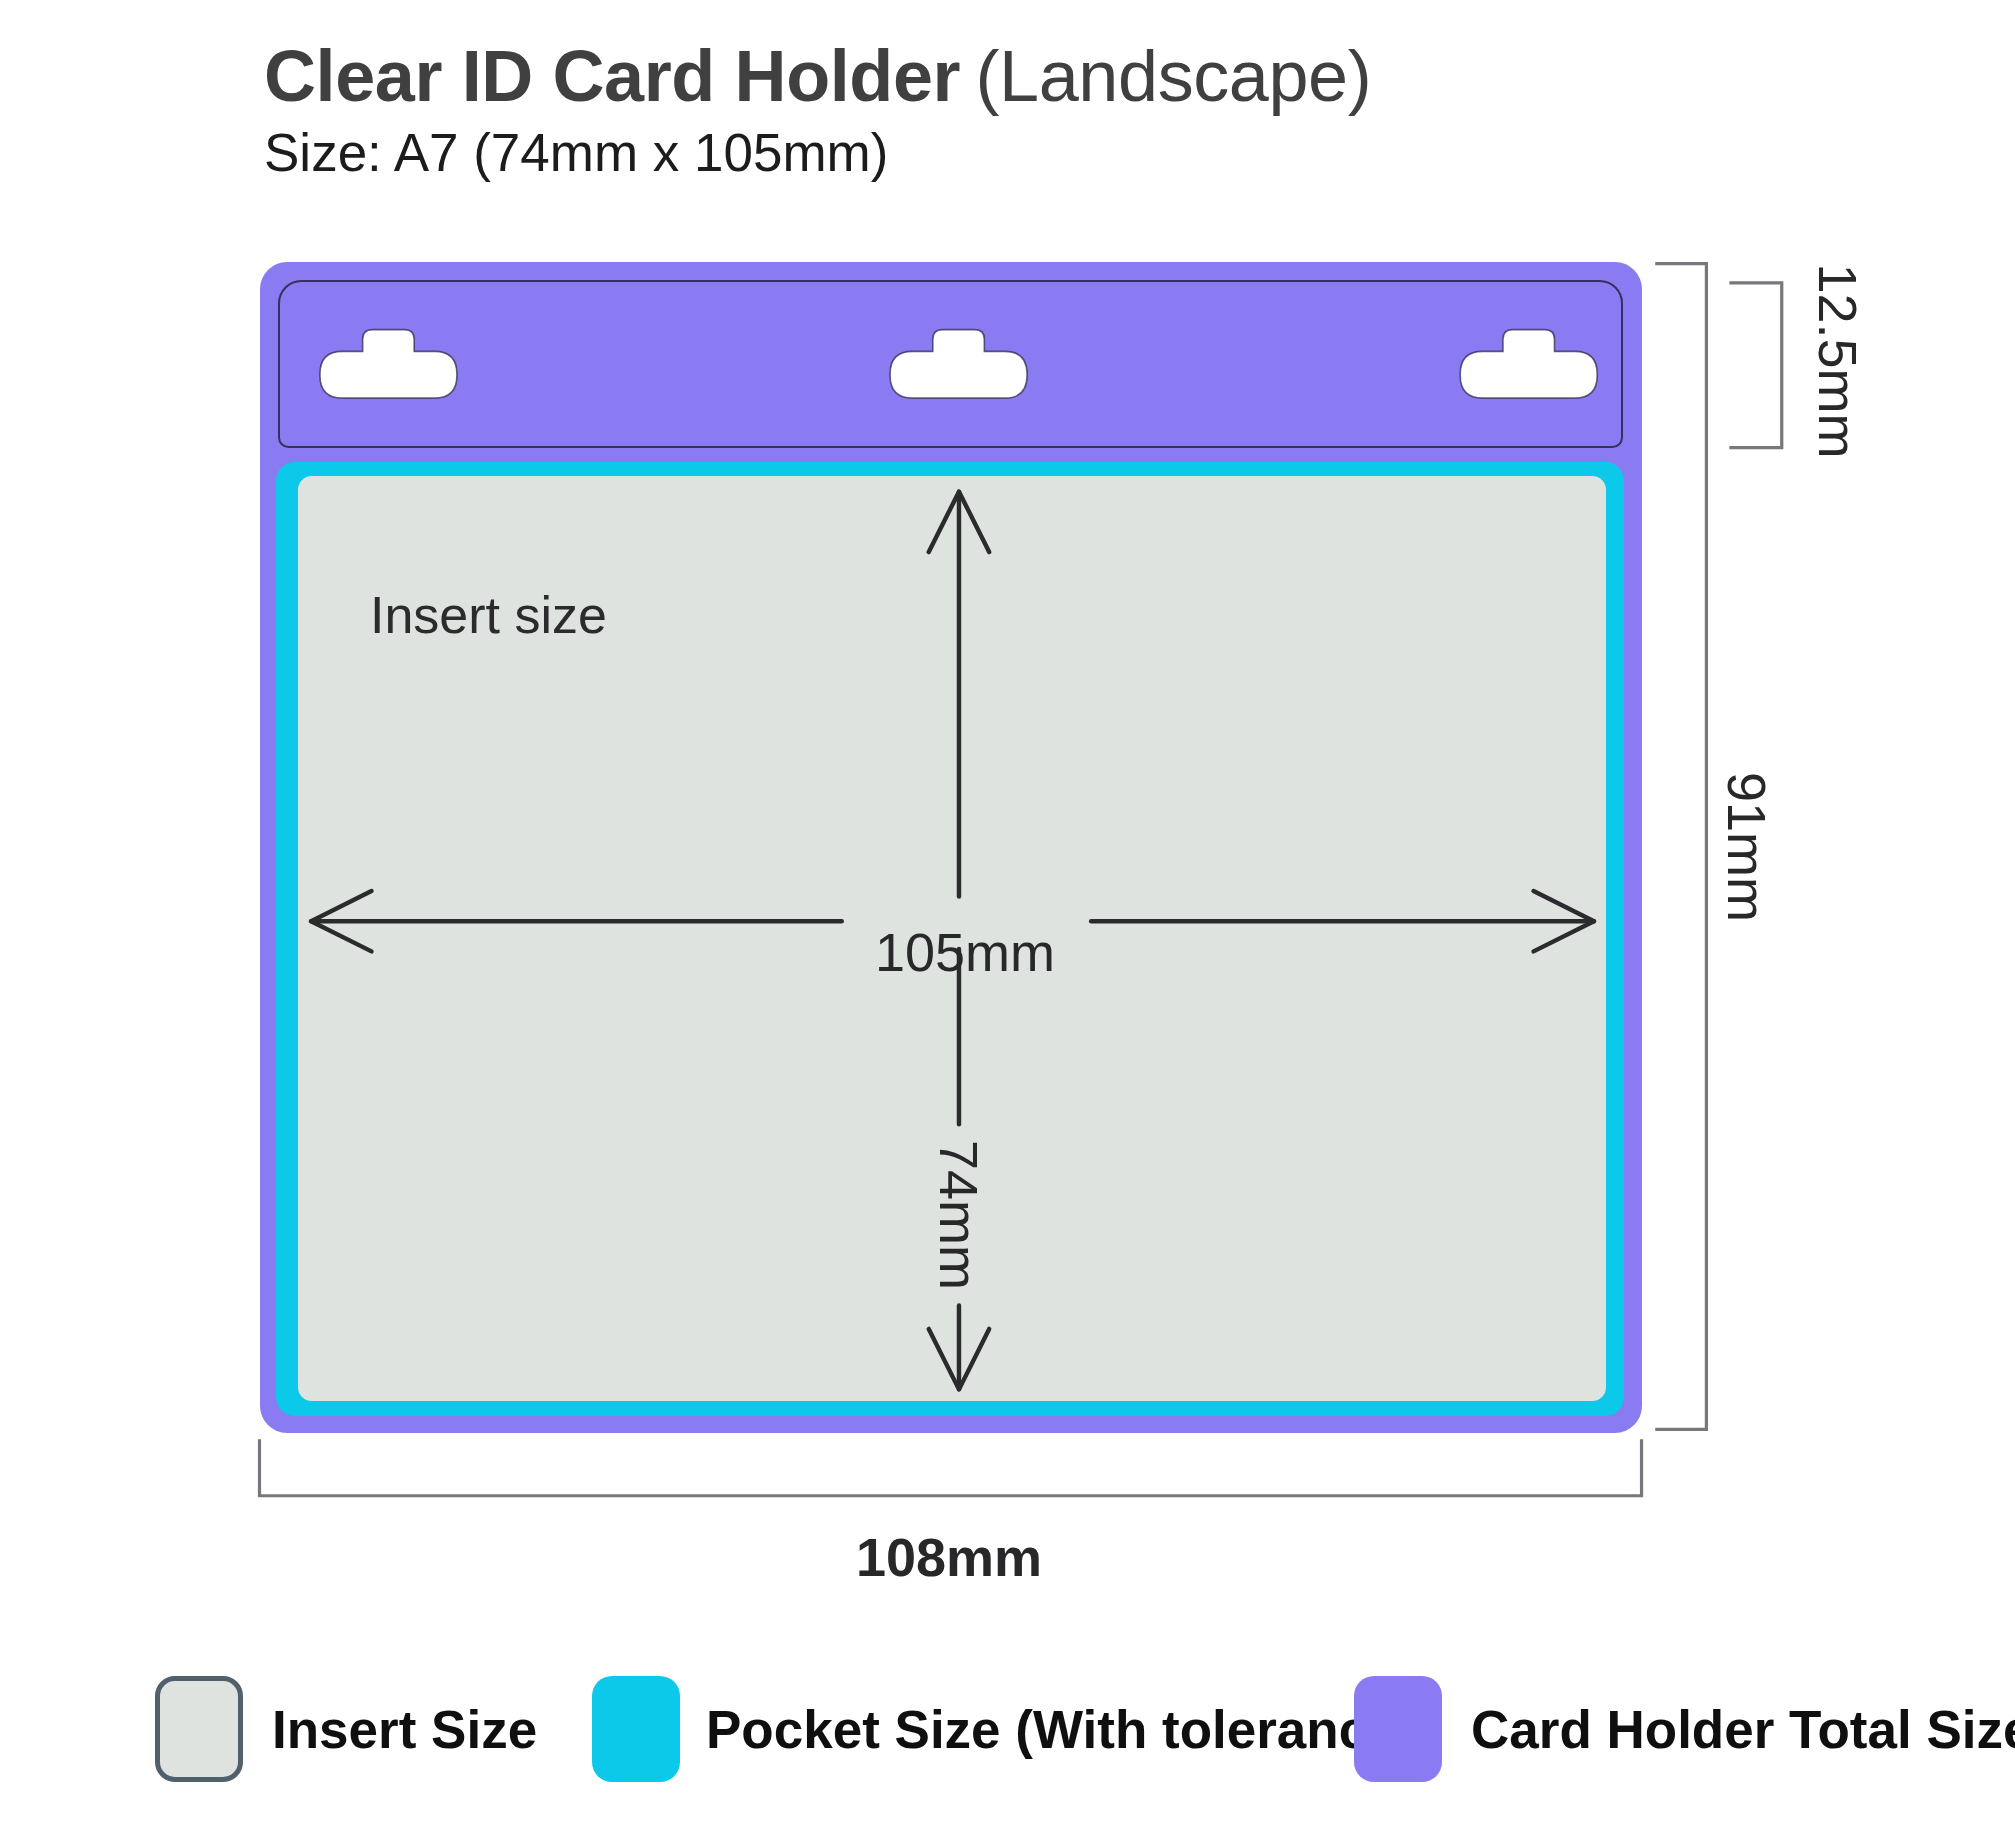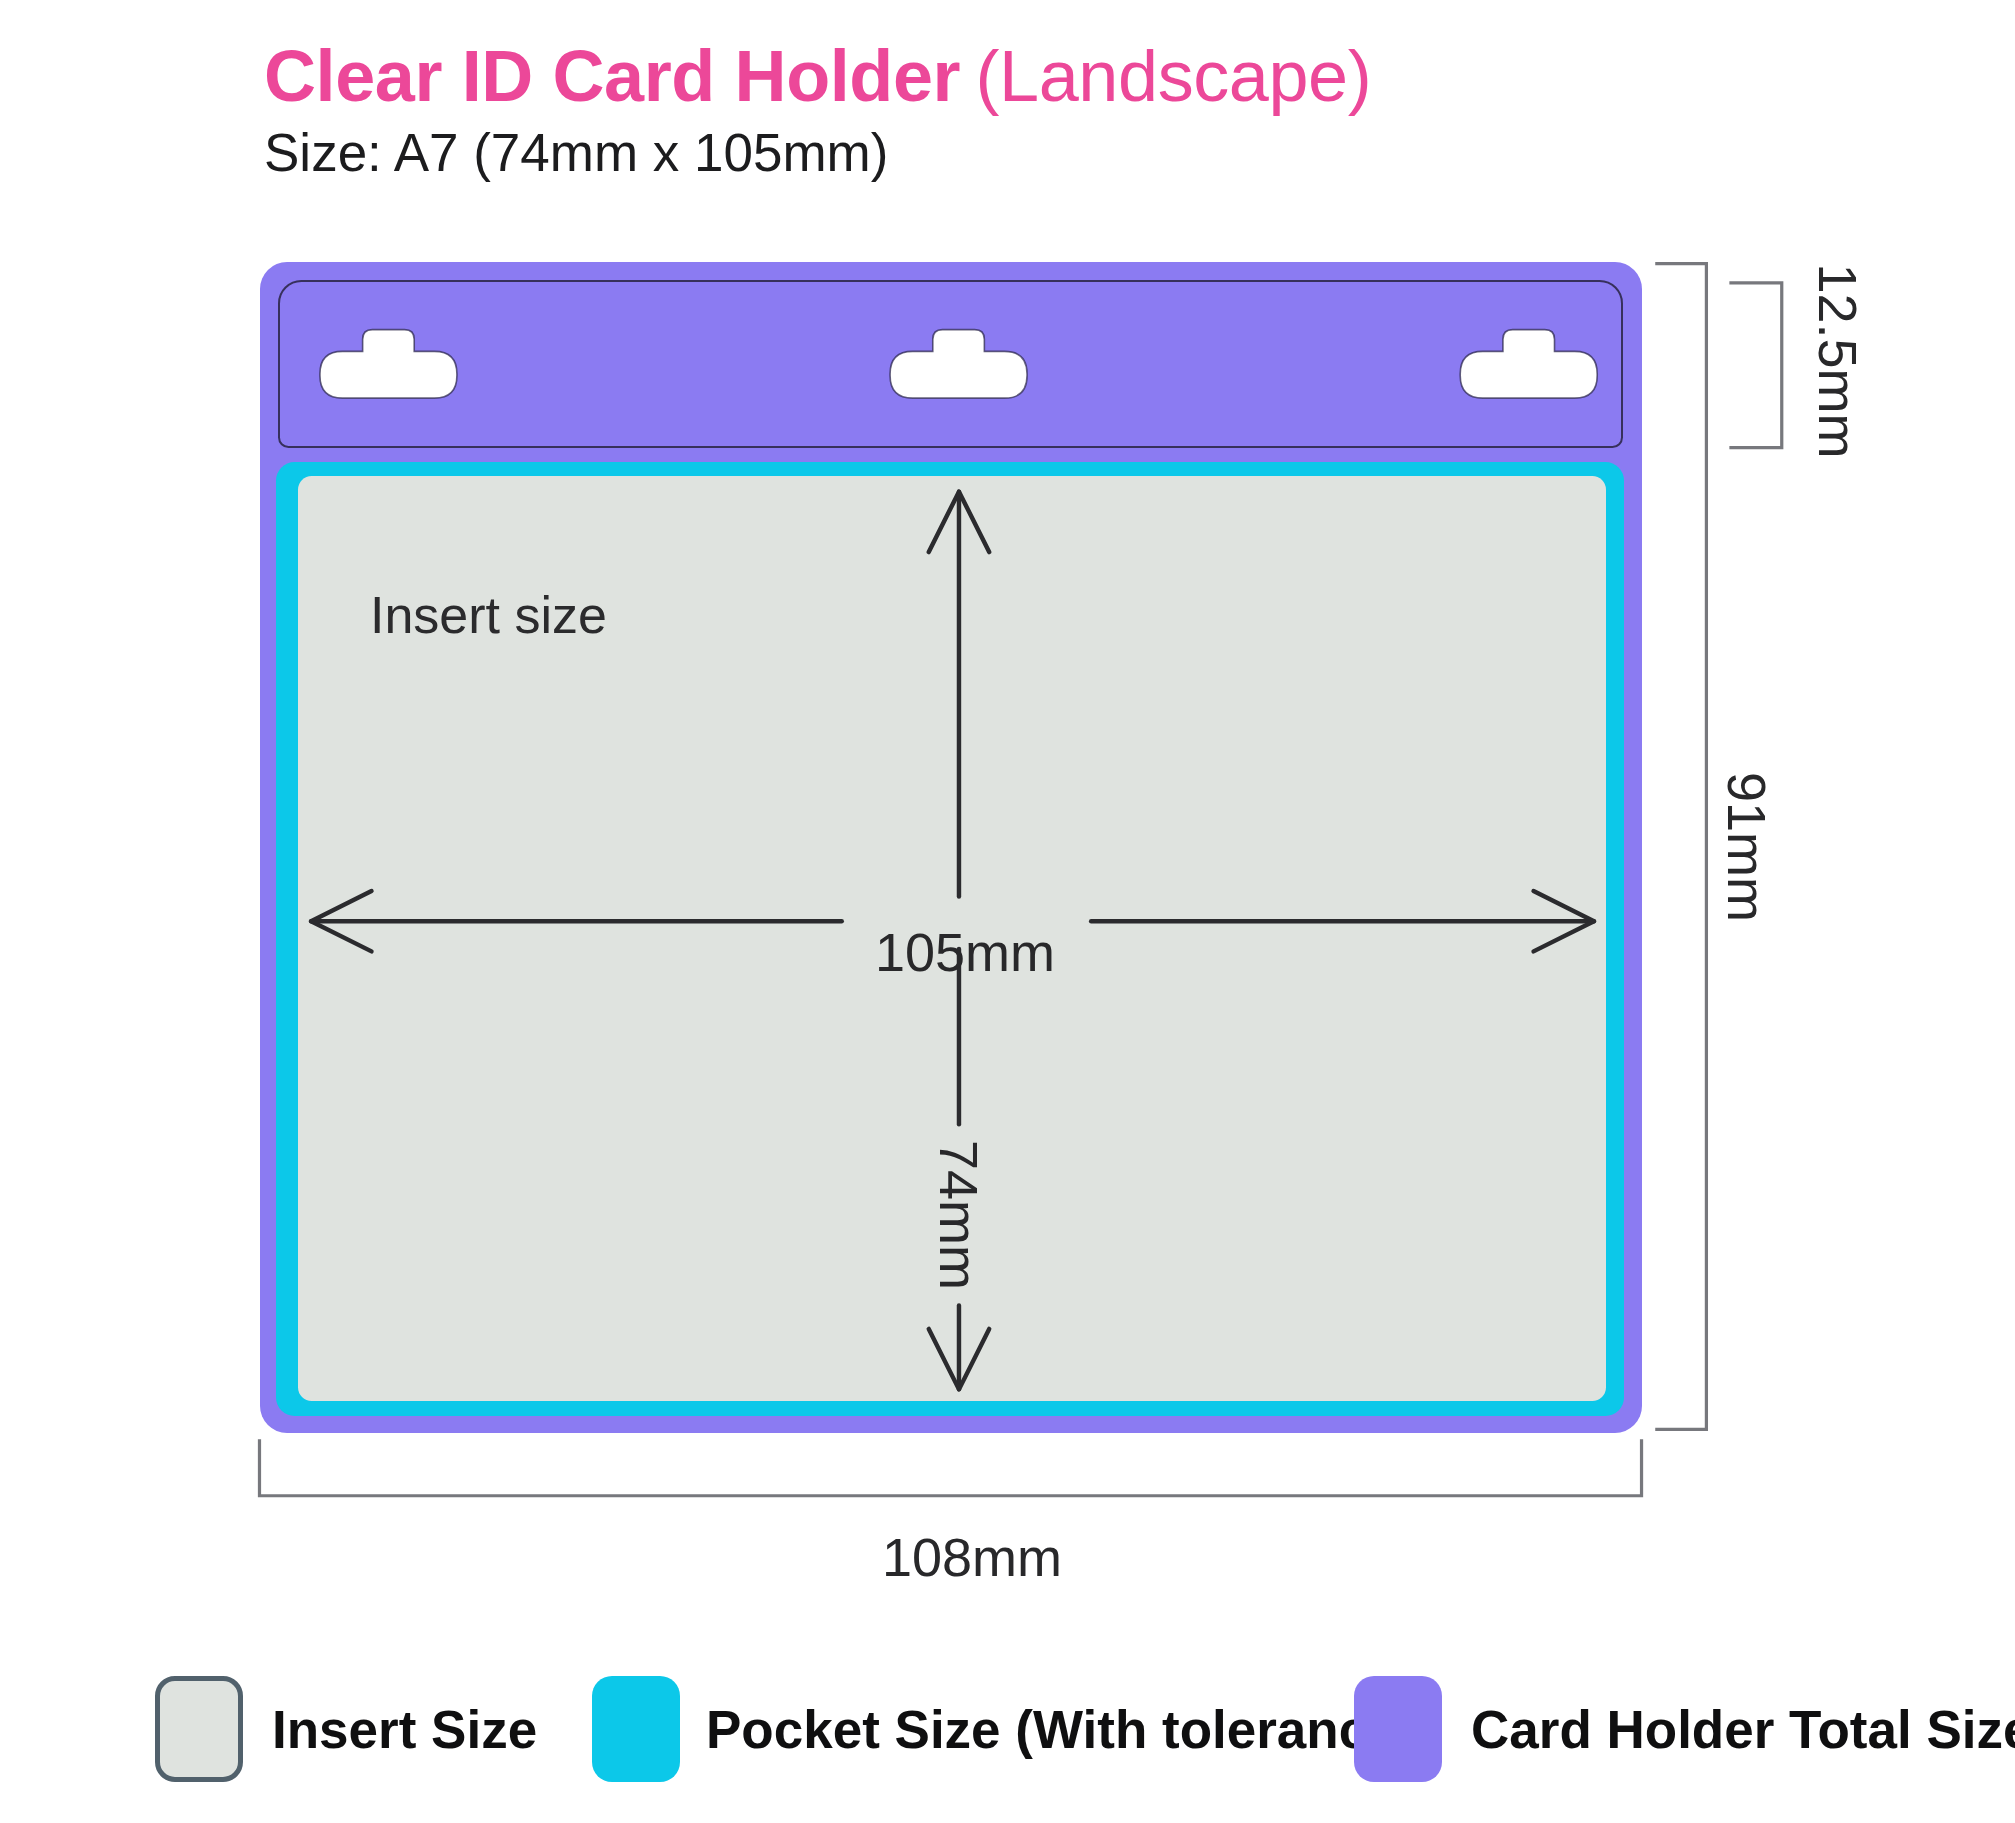--- a/index.html
+++ b/index.html
@@ -2,21 +2,21 @@
 <html style="font-size:6.4px"><head>
 <meta charset="utf-8">
 <style>
   html,body{margin:0;padding:0;background:#ffffff;}
   #canvas{
     position:relative;width:2063px;height:1823px;background:#ffffff;
     font-family:"Liberation Sans", sans-serif;overflow:hidden;
   }
   .abs{position:absolute;}
   
-  .title{left:264px;top:31px;font-size:72px;line-height:1.25;color:#ec4899;letter-spacing:-0.4px;white-space:nowrap;}
+  .title{left:264px;top:31px;font-size:72px;line-height:1.25;color:#404040;letter-spacing:-0.4px;white-space:nowrap;}
   .title .t-main{font-weight:bold;}
   .title .t-suffix{font-weight:300;margin-left:15.3px;}
   .subtitle{left:264px;top:122px;font-size:53px;font-weight:400;color:#1c1c1e;white-space:nowrap;}
   
   .holder{left:260px;top:262px;width:1382px;height:1171px;background:#8B7BF2;border-radius:27px;}
   .header-outline{
     left:278px;top:280px;width:1345px;height:168px;box-sizing:border-box;
     border:2.8px solid rgba(45,40,75,0.9);border-radius:23.4px 23.4px 10.5px 10.5px;background:transparent;
   }
   .pocket{left:276px;top:462px;width:1348px;height:954px;background:#0CC8E9;border-radius:18.5px;}
@@ -80,21 +80,21 @@
       <path d="M4292 702 H4422 V1111 H4292"></path>
       <path d="M644 3572 V3712 H4074 V3572"></path>
     </g>
   </svg>
 
   <div class="abs insert-label">Insert size</div>
   <div class="abs dim-label center" style="left:965px;top:922px;">105mm</div>
   <div class="abs dim-label center-rot" style="left:959px;top:1215px;">74mm</div>
   <div class="abs dim-label center-rot" style="left:1838px;top:361px;">12.5mm</div>
   <div class="abs dim-label center-rot" style="left:1747px;top:847px;">91mm</div>
-  <div class="abs dim-label center" style="left:972px;top:1527px;">108mm</div>
+  <div class="abs dim-label center" style="left:949px;top:1527px;font-weight:bold;">108mm</div>
 
   <div class="abs swatch swatch-insert"></div>
   <div class="abs legend-label l1">Insert Size</div>
   <div class="abs swatch swatch-pocket"></div>
   <div class="abs legend-label l2">Pocket Size (With tolerance)</div>
   <div class="abs swatch swatch-holder"></div>
   <div class="abs legend-label l3">Card Holder Total Size</div>
 
 </div>
 

